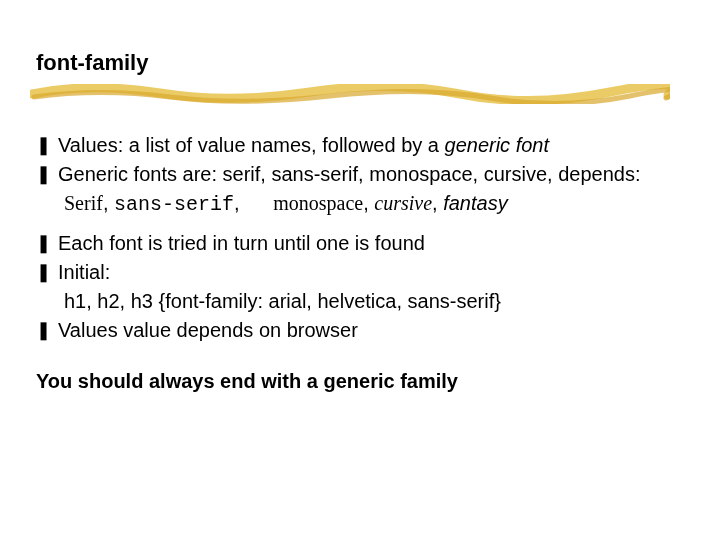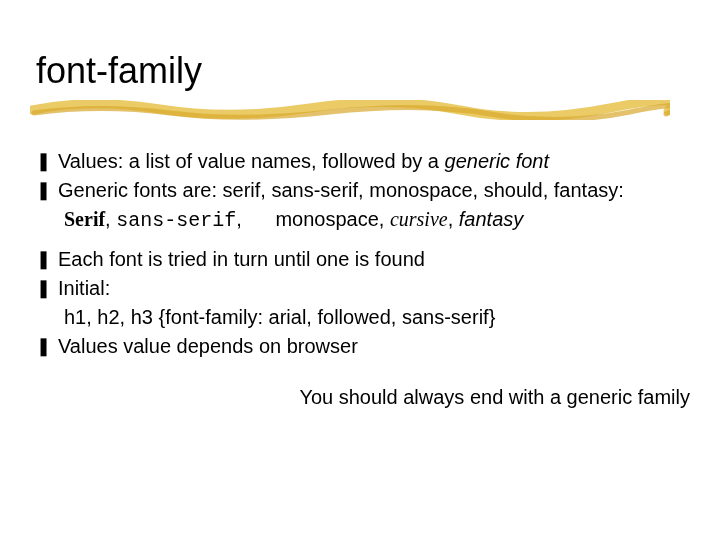--- a/index.html
+++ b/index.html
@@ -6,22 +6,22 @@
   body {
     width: 720px;
     height: 540px;
     background: #fff;
     font-family: Arial, Helvetica, sans-serif;
     color: #000;
     padding: 50px 30px 30px 30px;
     position: relative;
   }
   .title {
-    font-size: 36px;
-    font-weight: normal;
+    font-size: 22px;
+    font-weight: bold;
     margin-bottom: 8px;
     margin-left: 6px;
   }
   .underline-wrap {
     width: 640px;
     height: 20px;
     margin-left: 0;
     margin-bottom: 28px;
     position: relative;
   }
@@ -45,32 +45,31 @@
     padding-top: 1px;
   }
   .bullet-text { flex: 1; }
   .italic { font-style: italic; }
   .indent-sub {
     margin-left: 28px;
     font-size: 20px;
     line-height: 1.35;
     margin-bottom: 2px;
   }
-  .serif-sample { font-family: "Times New Roman", Times, serif; font-weight: bold; }
+  .serif-sample { font-family: "Times New Roman", Times, serif; }
   .sans-sample { font-family: Liberation Mono, monospace; }
-  .mono-sample { font-family: Liberation Sans, sans-serif; padding-left: 28px; }
+  .mono-sample { font-family: Liberation Serif, serif; padding-left: 28px; }
   .cursive-sample { font-family: "Times New Roman", Times, serif; font-style: italic;}
   .fantasy-sample { font-family: Liberation Sans, sans-serif; font-style: italic;}
   .gap { height: 10px; }
   .closing {
     font-size: 20px;
-    font-weight: normal;
+    font-weight: bold;
     margin-top: 26px;
     margin-left: 6px;
-    text-align: right;
   }
 </style>
 </head>
 <body>
 
 <div class="title">font-family</div>
 
 <div class="underline-wrap">
   <svg width="640" height="20" viewBox="0 0 640 20">
     <path d="M2 10 Q 60 -2 130 9 T 280 8 T 430 10 T 580 8 T 638 11" stroke="#e6c24a" stroke-width="9" fill="none" stroke-linecap="round" opacity="0.85"></path>
@@ -82,38 +81,38 @@
 
   <div class="bullet-row">
     <span class="bullet-icon">❚</span>
     <span class="bullet-text">
       <span>Values: a list of value names, followed by a </span><span class="italic">generic font</span>
     </span>
   </div>
 
   <div class="bullet-row">
     <span class="bullet-icon">❚</span>
-    <span class="bullet-text">Generic fonts are: serif, sans-serif, monospace, should, fantasy:</span>
+    <span class="bullet-text">Generic fonts are: serif, sans-serif, monospace, cursive, depends:</span>
   </div>
   <div class="indent-sub">
     <span class="serif-sample">Serif</span><span>, </span><span class="sans-sample">sans-serif</span><span>, </span><span class="mono-sample">monospace</span><span>, </span><span class="cursive-sample">cursive</span><span>, </span><span class="fantasy-sample">fantasy</span>
   </div>
 
   <div class="gap"></div>
 
   <div class="bullet-row">
     <span class="bullet-icon">❚</span>
     <span class="bullet-text">Each font is tried in turn until one is found</span>
   </div>
 
   <div class="bullet-row">
     <span class="bullet-icon">❚</span>
     <span class="bullet-text">Initial:</span>
   </div>
-  <div class="indent-sub">h1, h2, h3 {font-family: arial, followed, sans-serif}</div>
+  <div class="indent-sub">h1, h2, h3 {font-family: arial, helvetica, sans-serif}</div>
 
   <div class="bullet-row">
     <span class="bullet-icon">❚</span>
     <span class="bullet-text">Values value depends on browser</span>
   </div>
 
 </div>
 
 <div class="closing">You should always end with a generic family</div>
 

